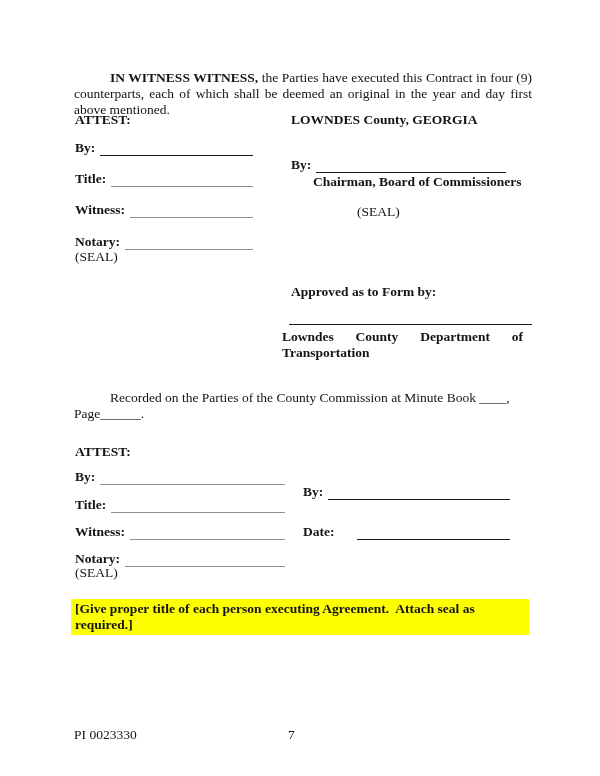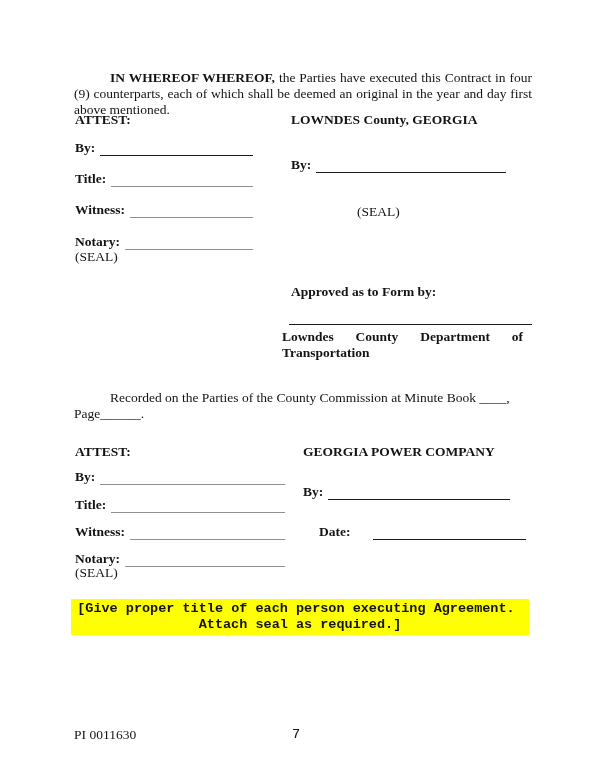--- a/index.html
+++ b/index.html
@@ -11,101 +11,101 @@
   .abs{position:absolute;}
   .b{font-weight:bold;}
   .just{text-align:justify;}
   .indent{text-indent:36px;}
   .row{display:flex;align-items:flex-end;height:16px;}
   .lbl{white-space:nowrap;text-align:center;}
   .fill{flex:1;margin-left:5px;height:13px;}
   .ln-black{border-bottom:1.6px solid #1a1a1a;}
   .ln-gray{border-bottom:1px solid #8f8f8f;}
   .rule{border-top:1.6px solid #1a1a1a;height:0;}
-  .center{text-align:center;font-family:Liberation Mono, monospace;}
+  .center{}
   .note-span{display:inline-block;padding:2px 4px;font-weight:bold;}
 </style>
 </head>
 <body>
 
 <div id="page">
 
   <div class="abs just indent" style="top:70px;left:74px;width:458px;">
-    <span class="b">IN WHEREOF WHEREOF,</span><span> the Parties have executed this Contract in four (9) counterparts, each of which shall be deemed an original in the year and day first above mentioned.</span>
+    <span class="b">IN WITNESS WITNESS,</span><span> the Parties have executed this Contract in four (9) counterparts, each of which shall be deemed an original in the year and day first above mentioned.</span>
   </div>
 
   <div class="abs b" style="top:112px;left:75px;">ATTEST:</div>
   <div class="abs b" style="top:112px;left:291px;">LOWNDES County, GEORGIA</div>
 
   <div class="abs row" style="top:140px;left:75px;width:178px;">
     <span class="lbl b">By:</span>
     <span class="fill ln-black"></span>
   </div>
 
   <div class="abs row" style="top:157px;left:291px;width:215px;">
     <span class="lbl b">By:</span>
     <span class="fill ln-black"></span>
   </div>
 
   <div class="abs row" style="top:171px;left:75px;width:178px;">
     <span class="lbl b">Title:</span>
     <span class="fill ln-gray"></span>
   </div>
+  <div class="abs b" style="top:174px;left:313px;">Chairman, Board of Commissioners</div>
 
   <div class="abs row" style="top:202px;left:75px;width:178px;">
     <span class="lbl b">Witness:</span>
     <span class="fill ln-gray"></span>
   </div>
   <div class="abs" style="top:204px;left:357px;">(SEAL)</div>
 
   <div class="abs row" style="top:234px;left:75px;width:178px;">
     <span class="lbl b">Notary:</span>
     <span class="fill ln-gray"></span>
   </div>
   <div class="abs" style="top:249px;left:75px;">(SEAL)</div>
 
   <div class="abs b" style="top:284px;left:291px;text-align:center;">Approved as to Form by:</div>
   <div class="abs rule" style="top:324px;left:289px;width:243px;"></div>
   <div class="abs b just" style="top:329px;left:282px;width:241px;">Lowndes County Department of Transportation</div>
 
   <div class="abs indent" style="top:390px;left:74px;width:458px;">Recorded on the Parties of the County Commission at Minute Book ____, Page______.</div>
 
   <div class="abs b" style="top:444px;left:75px;">ATTEST:</div>
-  <div class="abs b" style="top:444px;left:303px;">GEORGIA POWER COMPANY</div>
 
   <div class="abs row" style="top:469px;left:75px;width:210px;">
     <span class="lbl b">By:</span>
     <span class="fill ln-gray"></span>
   </div>
 
   <div class="abs row" style="top:484px;left:303px;width:207px;">
     <span class="lbl b">By:</span>
     <span class="fill ln-black"></span>
   </div>
 
   <div class="abs row" style="top:497px;left:75px;width:210px;">
     <span class="lbl b">Title:</span>
     <span class="fill ln-gray"></span>
   </div>
 
   <div class="abs row" style="top:524px;left:75px;width:210px;">
     <span class="lbl b">Witness:</span>
     <span class="fill ln-gray"></span>
   </div>
-  <div class="abs row" style="top:524px;left:319px;width:207px;gap:18px;">
+  <div class="abs row" style="top:524px;left:303px;width:207px;gap:18px;">
     <span class="lbl b">Date:</span>
     <span class="fill ln-black"></span>
   </div>
 
   <div class="abs row" style="top:551px;left:75px;width:210px;">
     <span class="lbl b">Notary:</span>
     <span class="fill ln-gray"></span>
   </div>
   <div class="abs" style="top:565px;left:75px;">(SEAL)</div>
 
   <div class="abs center" style="top:599px;left:71px;width:458px;">
     <span class="note-span" style="background: rgb(254, 255, 0);">[Give proper title of each person executing Agreement.&nbsp; Attach seal as required.]</span>
   </div>
 
-  <div class="abs" style="top:727px;left:74px;">PI 0011630</div>
+  <div class="abs" style="top:727px;left:74px;">PI 0023330</div>
   <div class="abs center" style="top:727px;left:288px;width:16px;">7</div>
 
 </div>
 
 </body></html>

